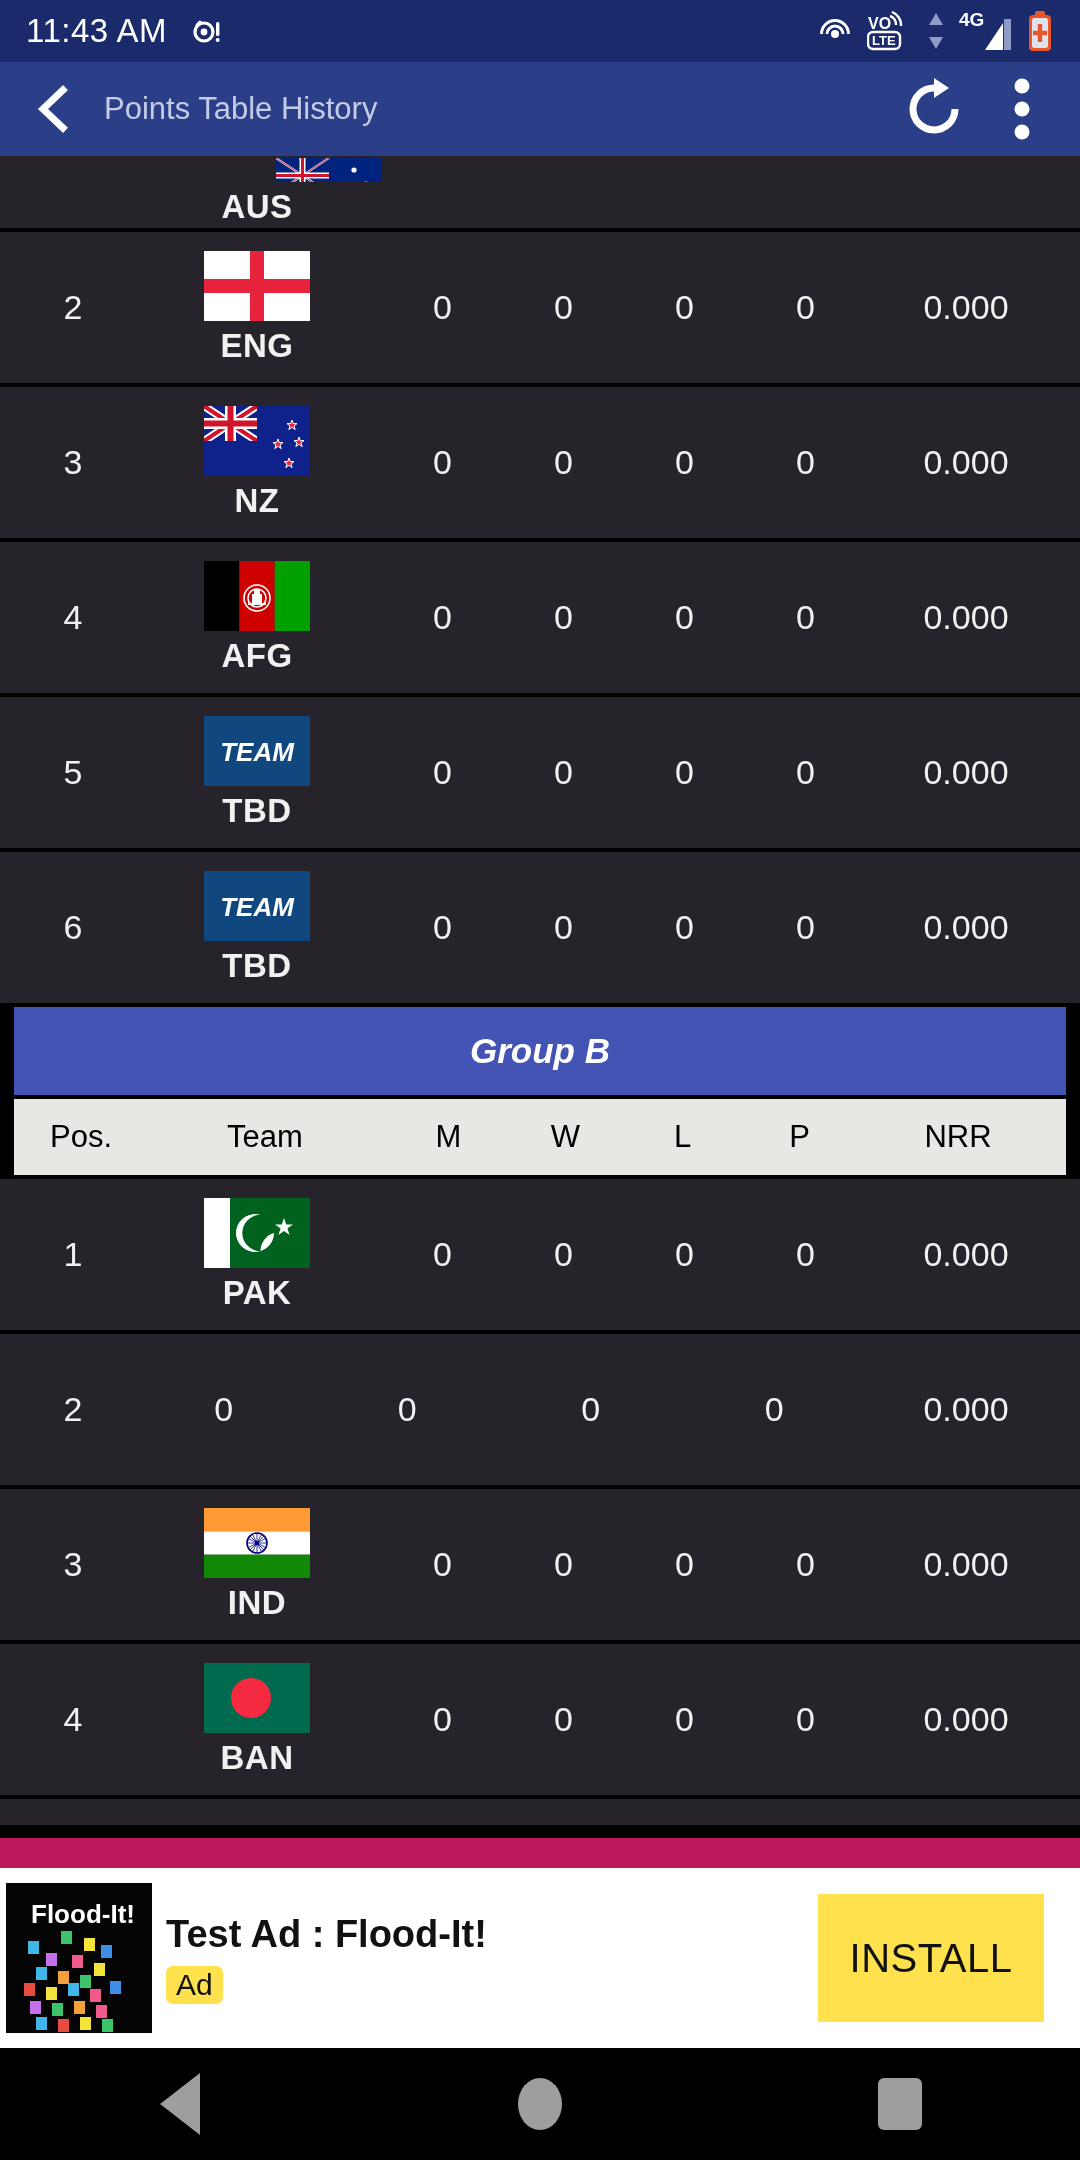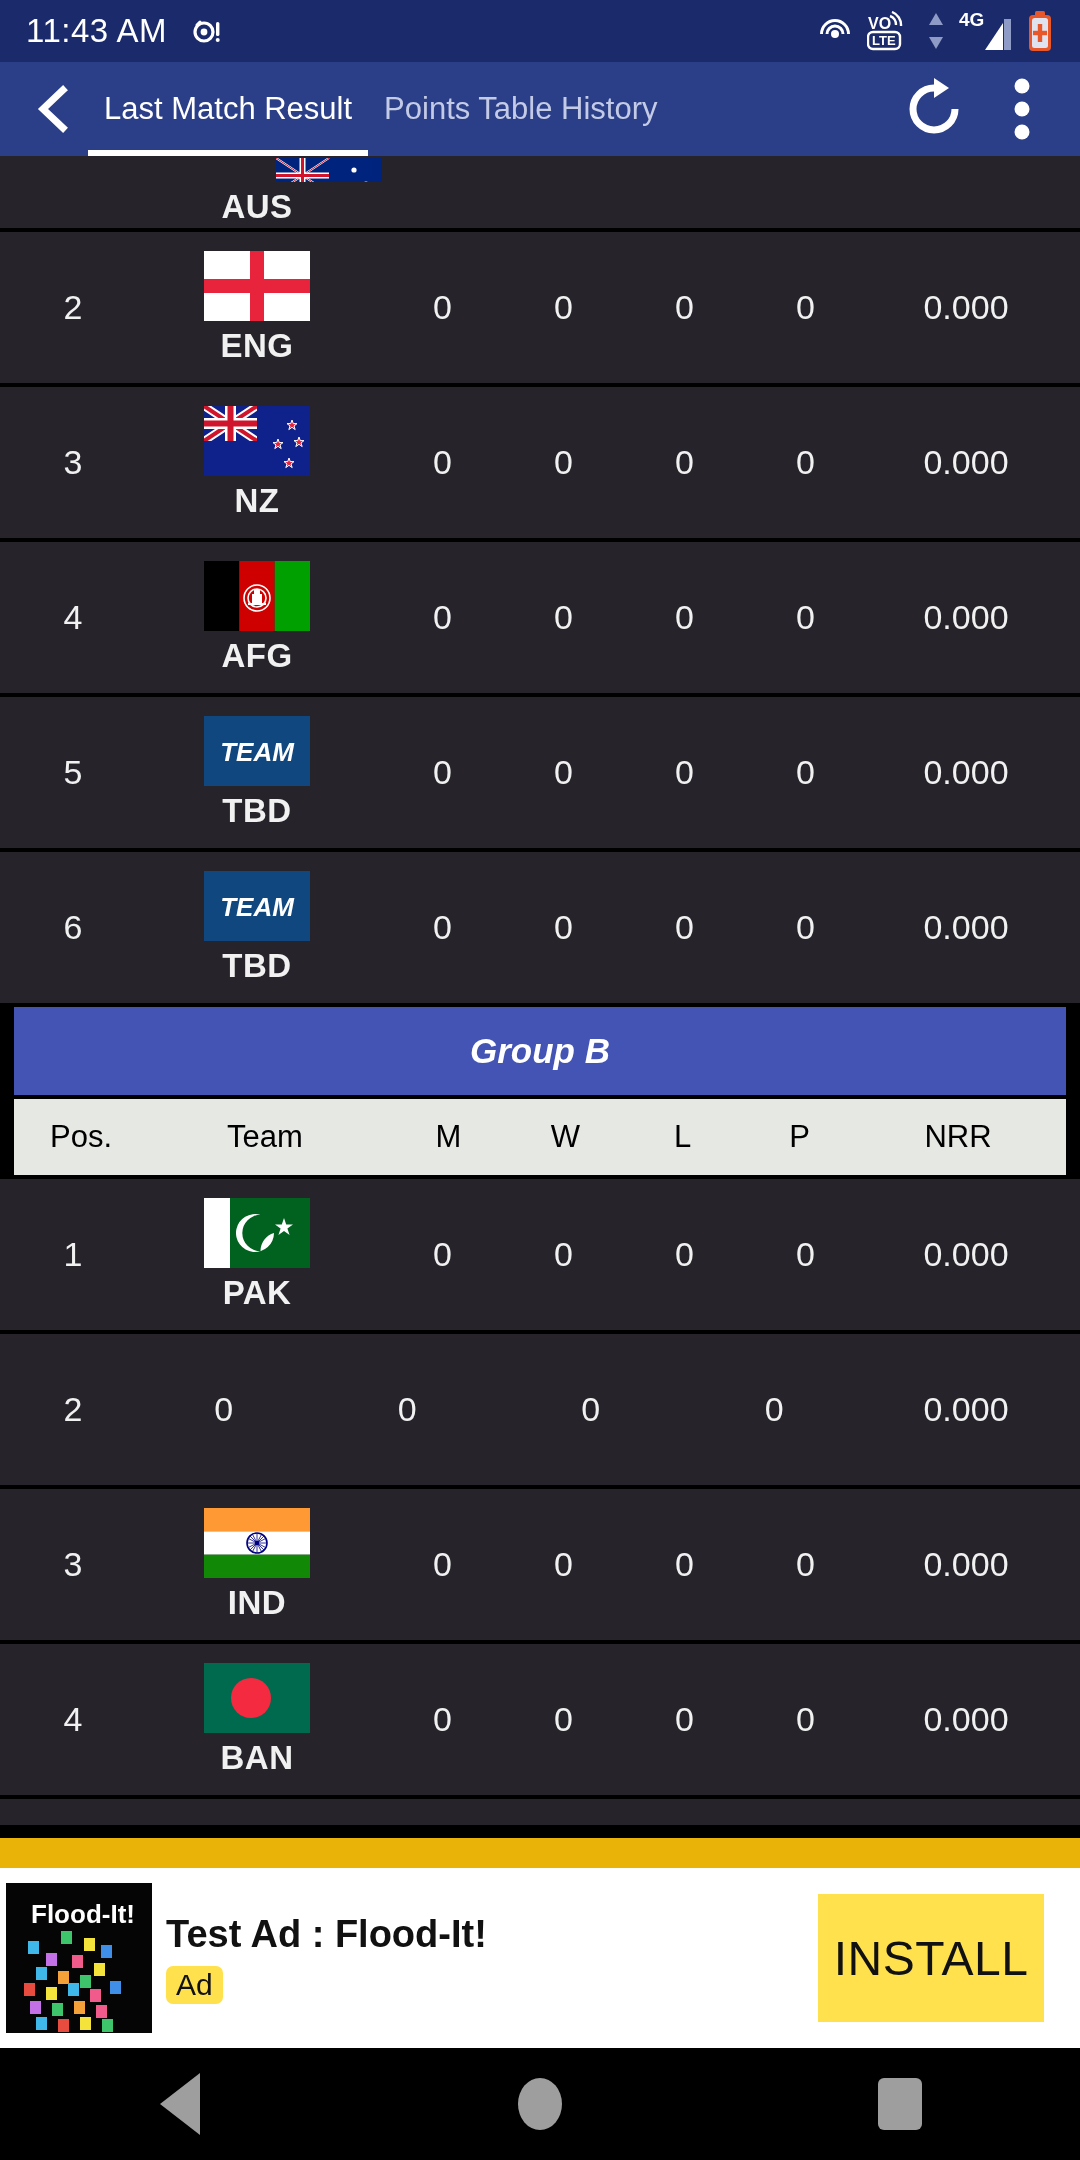--- a/index.html
+++ b/index.html
@@ -3,21 +3,21 @@
 <meta charset="utf-8">
 <title>Points Table</title>
 <style>
   * { box-sizing: border-box; margin: 0; padding: 0; }
   html, body {
     width: 1080px; height: 2160px;
     background: #000;
     font-family: "Liberation Sans", sans-serif;
     overflow: hidden;
   }
-  #app { position: relative; width: 1080px; height: 2160px; background: #eab308; }
+  #app { position: relative; width: 1080px; height: 2160px; background: #be185d; }
 
   
   .statusbar {
     height: 62px; width: 100%;
     background: #1b2a6b;
     display: flex; align-items: center;
     padding: 0 26px;
     color: #fff;
   }
   .status-clock { font-size: 33px; letter-spacing: .5px; }
@@ -116,21 +116,21 @@
   .ad-badge {
     align-self: flex-start;
     background: #ffe14d; color: #111;
     font-size: 30px; padding: 2px 10px; border-radius: 7px;
   }
   .ad-cta {
     margin-left: auto; margin-right: 36px;
     width: 226px; height: 128px;
     background: #ffe14d; color: #111;
     display: flex; align-items: center; justify-content: center;
-    font-size: 48px; letter-spacing: .5px;
+    font-size: 40px; letter-spacing: .5px;
   }
 
   
   .navbar {
     position: absolute; left: 0; right: 0; bottom: 0;
     height: 112px; background: #000;
     display: flex; align-items: center; justify-content: space-around;
   }
   .nav-btn { width: 120px; height: 112px; display:flex; align-items:center; justify-content:center; }
   .nav-back { width: 0; height: 0; border-style: solid; border-width: 31px 40px 31px 0; border-color: transparent #9e9e9e transparent transparent; }
@@ -191,24 +191,20 @@
   </div>
 
   <div class="appbar">
     <div class="back-btn">
       <svg width="50" height="50" viewBox="0 0 50 50">
         <path d="M33 6 L13 25 L33 44" fill="none" stroke="#fff" stroke-width="7" stroke-linecap="square"></path>
       </svg>
     </div>
 
     <div class="tabs">
-      <div class="tab-strip-wrap">
-        <span class="tab">Last Match Result</span>
-        <span class="tab-underline"></span>
-      </div>
       <div class="tab-strip-wrap">
         <span class="tab inactive">Points Table History</span>
       </div>
     </div>
 
     <div class="appbar-actions">
       <div class="icon-btn">
         <svg width="62" height="62" viewBox="0 0 62 62">
           <path d="M31 10 a21 21 0 1 0 21 21" fill="none" stroke="#fff" stroke-width="7" stroke-linecap="butt"></path>
           <path d="M31 0 L31 20 L46 10 Z" fill="#fff"></path>

